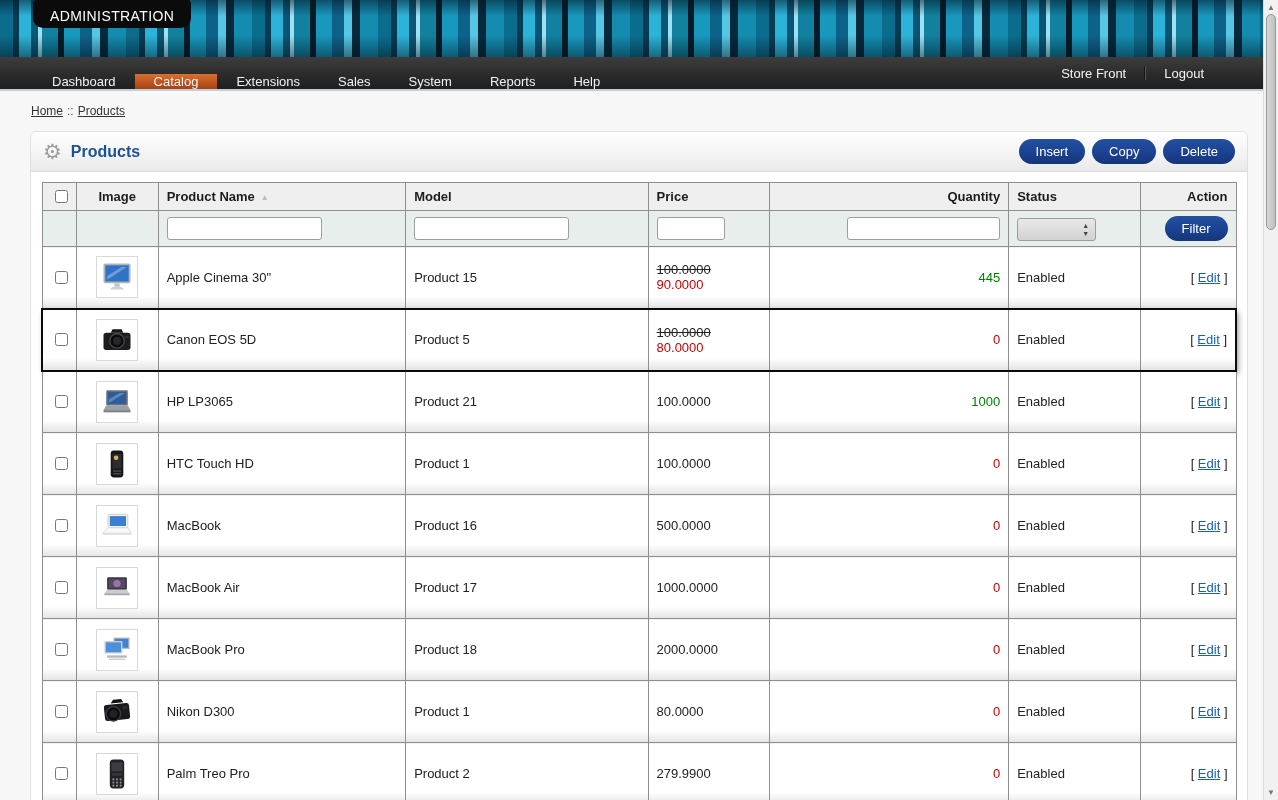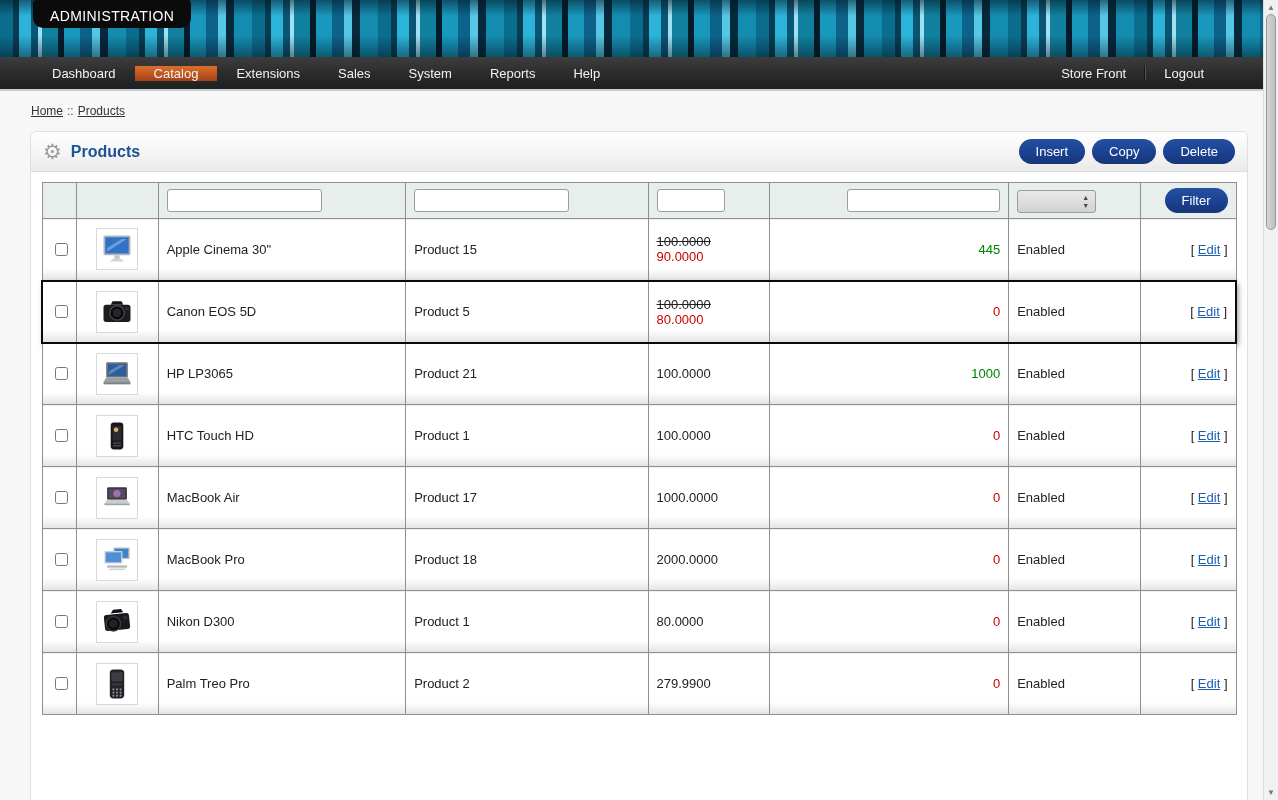--- a/index.html
+++ b/index.html
@@ -144,21 +144,21 @@
   }
 </style>
 </head>
 <body>
 
 <div class="banner">
   <div class="admin-tab">ADMINISTRATION</div>
 </div>
 
 <div class="navbar">
-  <div id="nav-left" style="display:flex;align-items:center;">
+  <div id="nav-left" style="display:flex;align-items:flex-end;">
       <div class="nav-item">Dashboard</div>
       <div class="nav-item active">Catalog</div>
       <div class="nav-item">Extensions</div>
       <div class="nav-item">Sales</div>
       <div class="nav-item">System</div>
       <div class="nav-item">Reports</div>
       <div class="nav-item">Help</div>
     </div>
   <div class="nav-spacer"></div>
   <div class="nav-right" id="nav-right">
@@ -187,20 +187,32 @@
           <col style="width:34px">
             <col style="width:81px">
             <col style="width:245px">
             <col style="width:240px">
           <col style="width:120px">
             <col style="width:237px">
             <col style="width:131px">
             <col style="width:94px">
         </colgroup>
         <thead>
+          <tr id="header-row">
+            <th class="c-check">
+              <input type="checkbox" style="">
+            </th>
+          <th class="c-image">Image</th>
+              <th>Product Name<span class="sort-arrow">▲</span></th>
+              <th>Model</th>
+              <th>Price</th>
+              <th class="r">Quantity</th>
+              <th>Status</th>
+              <th class="r">Action</th>
+            </tr>
           <tr class="filter-row">
             <td></td>
             <td></td>
             <td>
               <input class="f-input" value="" style="">
             </td>
             <td>
               <input class="f-input" value="" style="">
             </td>
             <td>
@@ -282,20 +294,35 @@
               <td class="c-image"><span class="thumb"><svg viewBox="0 0 40 40">
                     <rect x="13" y="5" width="14" height="30" rx="3.5" fill="#17171a"></rect>
                     <rect x="15" y="9" width="10" height="16" fill="#2b2b31"></rect>
                     <circle cx="19" cy="13" r="2.5" fill="#d8b25e"></circle>
                     <rect x="15.5" y="27" width="9" height="1.6" fill="#4a4a52"></rect>
                     <rect x="15.5" y="30" width="9" height="1.6" fill="#4a4a52"></rect>
                   </svg></span></td>
               <td>HTC Touch HD</td>
               <td>Product 1</td>
               <td>100.0000</td>
+              <td class="r qty-red">0</td>
+              <td>Enabled</td>
+              <td class="r"><span class="bracket">[ </span><a class="edit-link">Edit</a><span class="bracket"> ]</span></td>
+            </tr>
+            <tr class="">
+              <td class="c-check"><input type="checkbox" style=""></td>
+              <td class="c-image"><span class="thumb"><svg viewBox="0 0 40 40">
+                    <rect x="10" y="7" width="22" height="15" rx="1.5" fill="#f2f2f2" stroke="#c9c9c9"></rect>
+                    <rect x="12" y="9" width="18" height="11" fill="#3a7fd0"></rect>
+                    <path d="M4 28 L10 22 H32 L36 28 Z" fill="#fafafa" stroke="#d5d5d5"></path>
+                    <rect x="4" y="28" width="32" height="2" fill="#e2e2e2"></rect>
+                  </svg></span></td>
+              <td>MacBook</td>
+              <td>Product 16</td>
+              <td>500.0000</td>
               <td class="r qty-red">0</td>
               <td>Enabled</td>
               <td class="r"><span class="bracket">[ </span><a class="edit-link">Edit</a><span class="bracket"> ]</span></td>
             </tr>
             <tr class="">
               <td class="c-check"><input type="checkbox" style=""></td>
               <td class="c-image"><span class="thumb"><svg viewBox="0 0 40 40">
                     <rect x="9" y="8" width="22" height="14" rx="1.5" fill="#3a3a3e"></rect>
                     <rect x="11" y="10" width="18" height="10" fill="#5c4668"></rect>
                     <circle cx="20" cy="15" r="4" fill="#a77fb8" opacity=".8"></circle>

